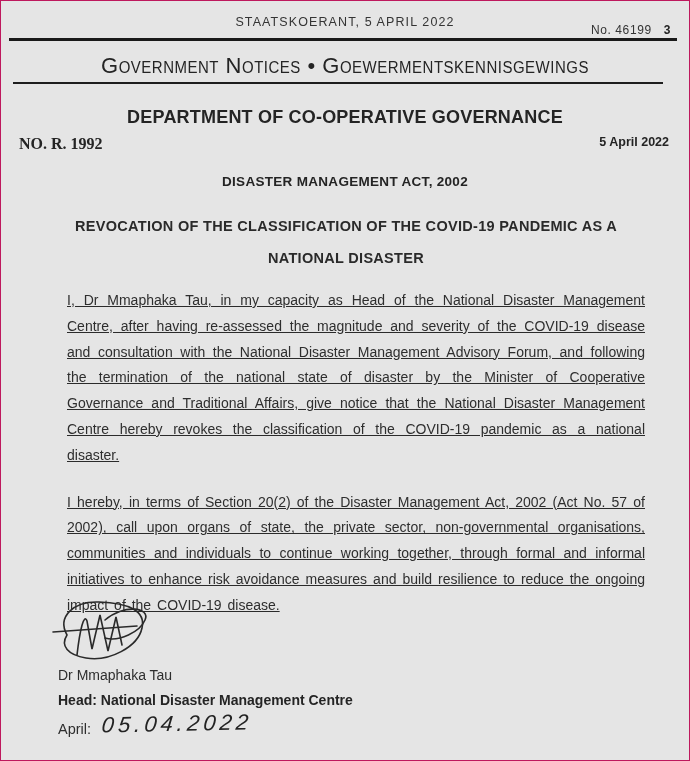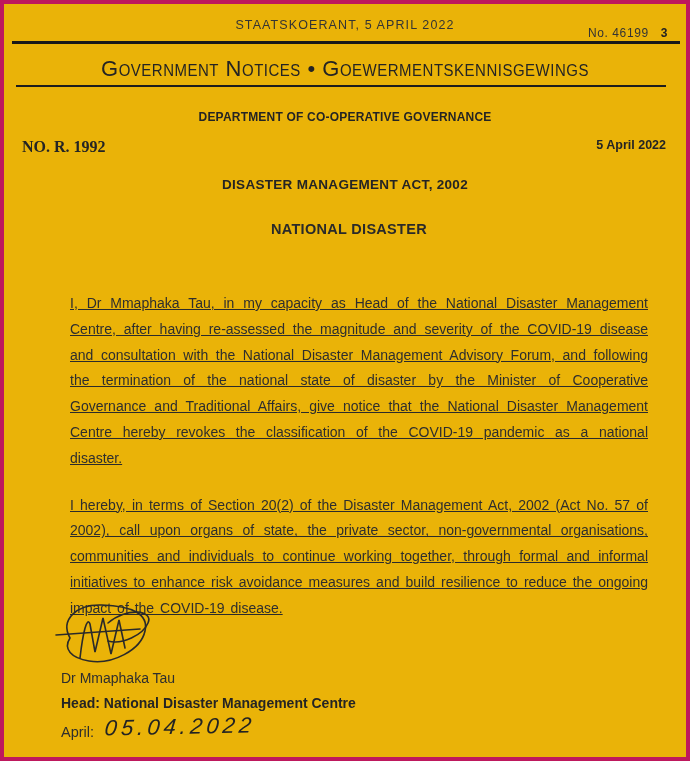--- a/index.html
+++ b/index.html
@@ -3,22 +3,22 @@
 <meta charset="utf-8">
 <style>
   * { margin: 0; padding: 0; box-sizing: border-box; }
   html, body { background: #ffffff; }
   body { font-family: "Liberation Sans", sans-serif; }
 
   .page {
     position: relative;
     width: 690px;
     height: 761px;
-    background: #eab308;
-    border: 4px solid #be185d;
+    background: #e5e5e5;
+    border: 1px solid #be185d;
     overflow: hidden;
     color: #2b2b2b;
   }
 
   
   .header-row { position: absolute; top: 14px; left: 0; width: 100%; height: 18px; }
   .header-center {
     position: absolute; left: 0; width: 100%;
     text-align: center; font-size: 12.5px; letter-spacing: 1.1px; color: #343434;
   }
@@ -43,21 +43,21 @@
     transform: scaleY(1.04);
   }
   .rule-double {
     position: absolute; top: 81px; left: 12px; width: 650px; height: 2px;
     border-top: 1.6px solid #1d1d1d; border-bottom: 1.6px solid #1d1d1d;
   }
 
   
   .department {
     position: absolute; top: 106px; left: 0; width: 100%;
-    text-align: center; font-weight: bold; font-size: 12px;
+    text-align: center; font-weight: bold; font-size: 18px;
     letter-spacing: 0.2px; color: #242424;
   }
   .notice-row { position: absolute; top: 134px; left: 18px; right: 20px; height: 16px; }
   .notice-no { position: absolute; left: 0; font-weight: bold; font-size: 16px; color: #242424; font-family: Liberation Serif, serif; }
   .notice-date { position: absolute; right: 0; font-weight: bold; font-size: 12.5px; color: #242424; }
   .act-title {
     position: absolute; top: 161px; left: 0; width: 100%;
     text-align: center; font-weight: bold; font-size: 13.5px;
     letter-spacing: 0.3px; color: #242424; margin-top: 12px;
   }
@@ -111,20 +111,21 @@
   <div class="department">DEPARTMENT OF CO-OPERATIVE GOVERNANCE</div>
 
   <div class="notice-row">
     <span class="notice-no">NO. R. 1992</span>
     <span class="notice-date">5 April 2022</span>
   </div>
 
   <div class="act-title">DISASTER MANAGEMENT ACT, 2002</div>
 
   <div class="main-title">
+    <div>REVOCATION OF THE CLASSIFICATION OF THE COVID-19 PANDEMIC AS A</div>
     <div>NATIONAL DISASTER</div>
   </div>
 
   <div class="body-col">
     <p>I, Dr Mmaphaka Tau, in my capacity as Head of the National Disaster Management Centre, after having re-assessed the magnitude and severity of the COVID-19 disease and consultation with the National Disaster Management Advisory Forum, and following the termination of the national state of disaster by the Minister of Cooperative Governance and Traditional Affairs, give notice that the National Disaster Management Centre hereby revokes the classification of the COVID-19 pandemic as a national disaster.</p>
     <p>I hereby, in terms of Section 20(2) of the Disaster Management Act, 2002 (Act No. 57 of 2002), call upon organs of state, the private sector, non-governmental organisations, communities and individuals to continue working together, through formal and informal initiatives to enhance risk avoidance measures and build resilience to reduce the ongoing impact of the COVID-19 disease.</p>
   </div>
 
   <svg class="signature-scribble" width="118" height="72" viewBox="0 0 118 72">
     <path d="M20,40 C10,22 26,6 52,7 C82,8 99,16 95,33 C91,52 62,67 39,63 C21,60 13,51 20,40" fill="none" stroke="#2a2a2a" stroke-width="1.6" stroke-linecap="round"></path>

